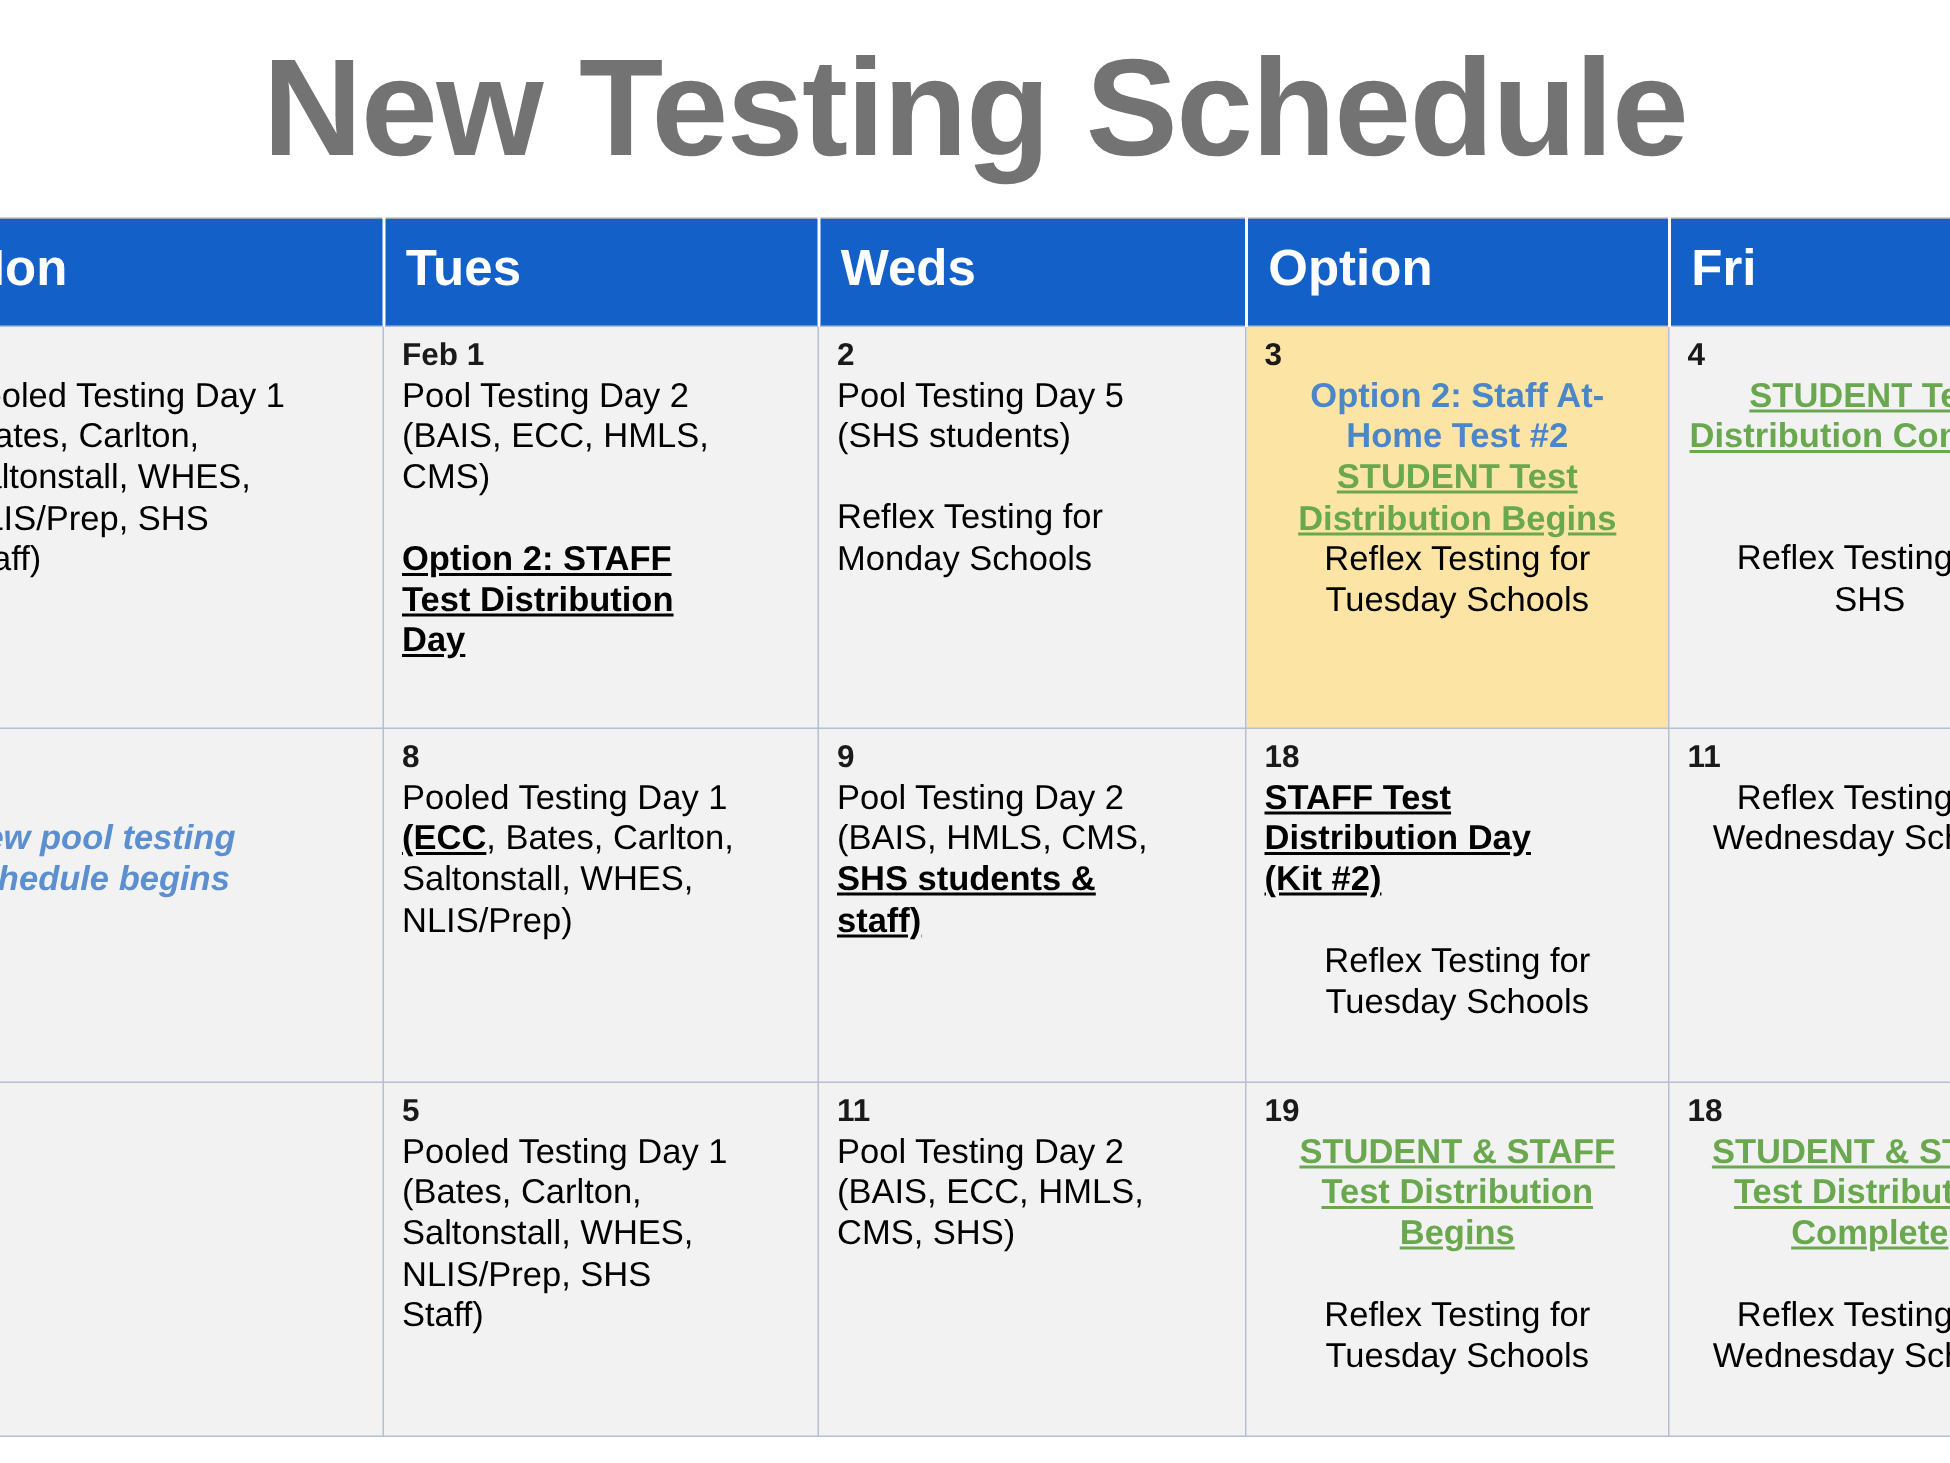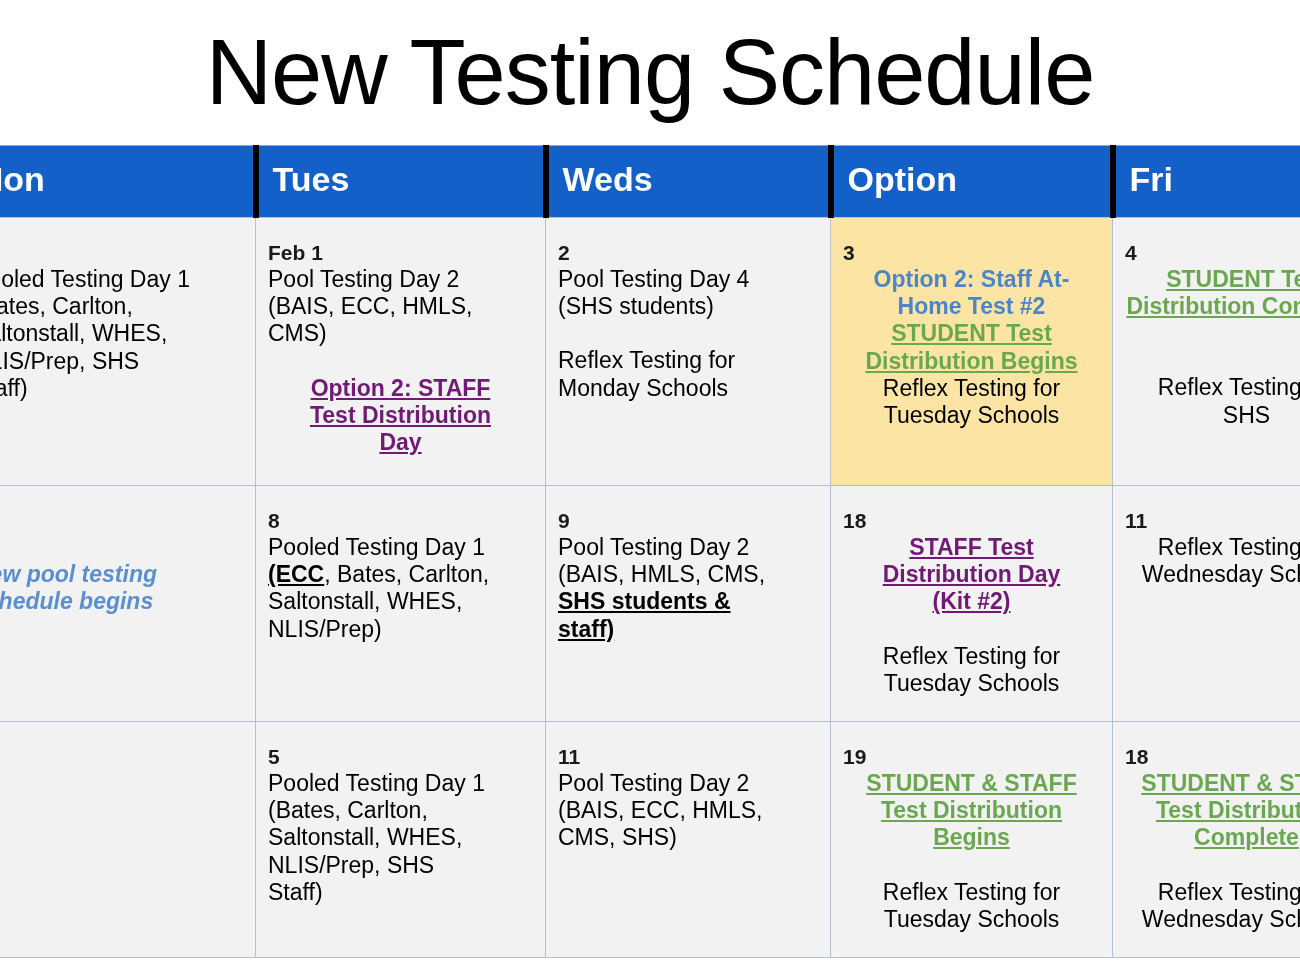--- a/index.html
+++ b/index.html
@@ -22,23 +22,23 @@
   .title {
     position: absolute;
     top: 8px;
     left: 0;
     width: 1300px;
     height: 128px;
     display: flex;
     align-items: center;
     justify-content: center;
     font-size: 92px;
-    font-weight: normal;
+    font-weight: bold;
     letter-spacing: -1px;
-    color: #000000;
+    color: #737373;
     white-space: nowrap;
     font-family: "Liberation Sans", sans-serif;
   }
 
   
   .cal-wrap {
     position: absolute;
     top: 145px;
     left: -40px;          
     width: 1420px;
@@ -57,21 +57,21 @@
 
   thead th {
     background: #1360c8;
     color: #ffffff;
     font-size: 34px;
     font-weight: bold;
     text-align: left;
     padding: 7px 14px 12px 14px;
     height: 72px;
     vertical-align: middle;
-    border-left: 6px solid #000000;
+    border-left: 2px solid #000000;
     border-right: 2px solid #ffffff;
     line-height: 1;
   }
   thead th:first-child { border-left: none; }
   thead th:last-child  { border-right: none; }
 
   tbody td {
     border: 1px solid #b4bfd4;
     vertical-align: top;
     padding: 6px 12px 10px 12px;
@@ -84,33 +84,32 @@
   tbody tr.r0 td { height: 268px; }
   tbody td.highlight { background: #fce5a4; }
 
   .daynum {
     font-size: 21px;
     font-weight: bold;
     color: #1a1a1a;
     line-height: 1.2;
     margin-bottom: 1px;
     display: block;
-    margin-top: 16px;
   }
   .lines { display: block; }
   .line { display: block; white-space: normal; }
   .line.blank { height: 27px; }
 
   .plain  { color: #000000; }
   .center { text-align: center; }
   .red {
-    color: #701a75;
+    color: #000000;
     font-weight: bold;
     text-decoration: underline;
-    text-align: center;
+    text-align: left;
   }
   .green {
     color: #6aa84f;
     font-weight: bold;
     text-decoration: underline;
     text-align: center;
   }
   .blueitalic {
     color: #5b8fd0;
     font-style: italic;
@@ -168,21 +167,21 @@
                 <span class="line plain">CMS)</span>
                 <span class="line blank"></span>
                 <span class="line red">Option 2:  STAFF</span>
                 <span class="line red">Test Distribution</span>
                 <span class="line red">Day</span>
               </span>
             </td>
             <td>
               <span class="daynum">2</span>
               <span class="lines">
-                <span class="line plain">Pool Testing Day 4</span>
+                <span class="line plain">Pool Testing Day 5</span>
                 <span class="line plain">(SHS students)</span>
                 <span class="line blank"></span>
                 <span class="line plain">Reflex Testing for</span>
                 <span class="line plain">Monday Schools</span>
               </span>
             </td>
             <td class="highlight">
               <span class="daynum">3</span>
               <span class="lines">
                 <span class="line bluebold">Option 2:  Staff At-</span>

